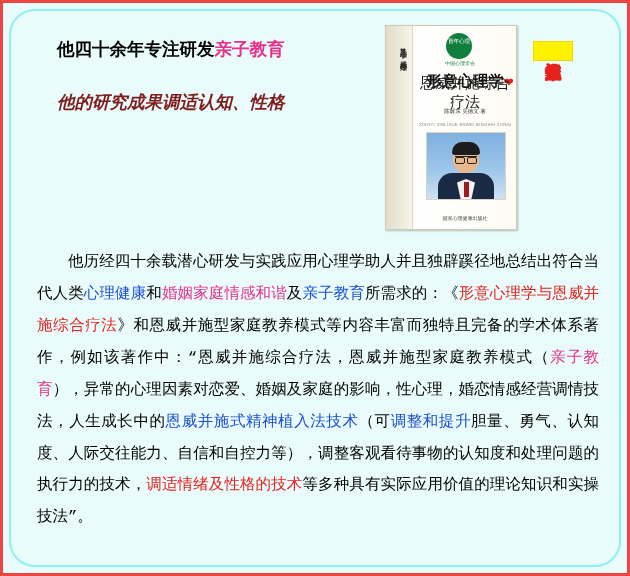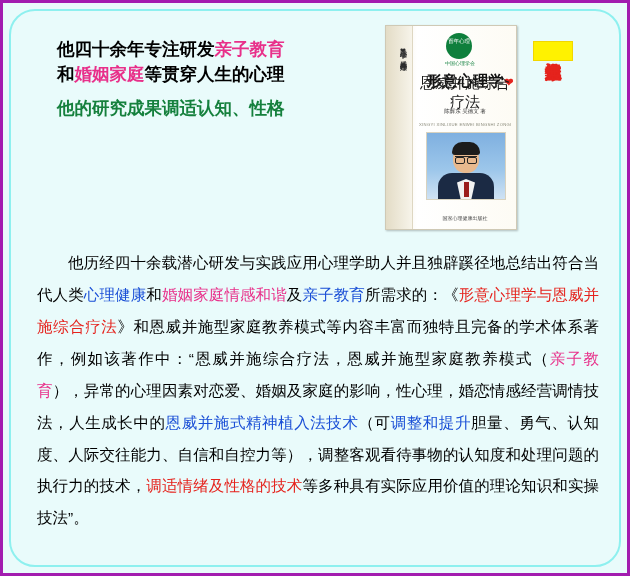--- a/index.html
+++ b/index.html
@@ -12,21 +12,21 @@
     background: #ffffff;
     font-family: "Liberation Sans", sans-serif;
     overflow: hidden;
   }
   #page {
     position: relative;
     width: 630px;
     height: 576px;
     background: #e9fbfb;
     box-sizing: border-box;
-    border: 3px solid #a21caf;
+    border: 3px solid #ef4444;
   }
   #page::before {
     content: "";
     position: absolute;
     left: 6px; top: 6px; right: 6px; bottom: 6px;
     border: 2px solid #8ef0ef;
     border-radius: 26px;
     pointer-events: none;
   }
 
@@ -47,25 +47,26 @@
   }
   .callout-1 {
     font-size: 17.5px;
     font-weight: bold;
     line-height: 1.45;
     color: #000000;
     letter-spacing: 0px;
   }
   .callout-1 .em-pink { color: #e8308a; }
   .callout-2 {
-    margin-top: 8px;
+    margin-top: 28px;
     font-size: 17.5px;
     font-weight: bold;
     line-height: 1.45;
-    color: #15803d;
+    color: #7f1d1d;
+    font-style: italic;
   }
 
   
   .book {
     position: absolute;
     left: 352px;
     top: 0px;
     width: 130px;
     height: 203px;
     background: linear-gradient(to right, #efe9d9 0%, #f6f2e6 12%, #ffffff 24%, #fdfbf4 100%);
@@ -283,36 +284,35 @@
     left: 34px;
     top: 244px;
     width: 562px;
     font-size: 15.5px;
     line-height: 2.06;
     color: #000000;
     text-align: justify;
     text-justify: inter-character;
   }
   .body-text p { margin: 0; }
-  .indent { text-indent: 2em; }
+  .indent { text-indent: 2em; font-family: Liberation Mono, monospace; }
   .blue { color: #1a4fd6; }
   .red { color: #e5231d; }
   .pink { color: #e8308a; }
 </style>
 </head>
 <body>
 
 <div id="page">
 
   <div class="top-area">
 
     <div class="callouts">
       <div class="callout-1">
         <div><span>他四十余年专注研发</span><span class="em-pink">亲子教育</span></div>
-        <div><span>和</span><span class="em-pink">婚姻家庭</span><span>等贯穿人生的心理</span></div>
       </div>
       <div class="callout-2">
         <div>他的研究成果调适认知、性格</div>
       </div>
     </div>
 
     <div class="book">
       <div class="book-spine">
         <div class="book-spine-text">形意心理学❤恩威并施综合疗法</div>
       </div>

